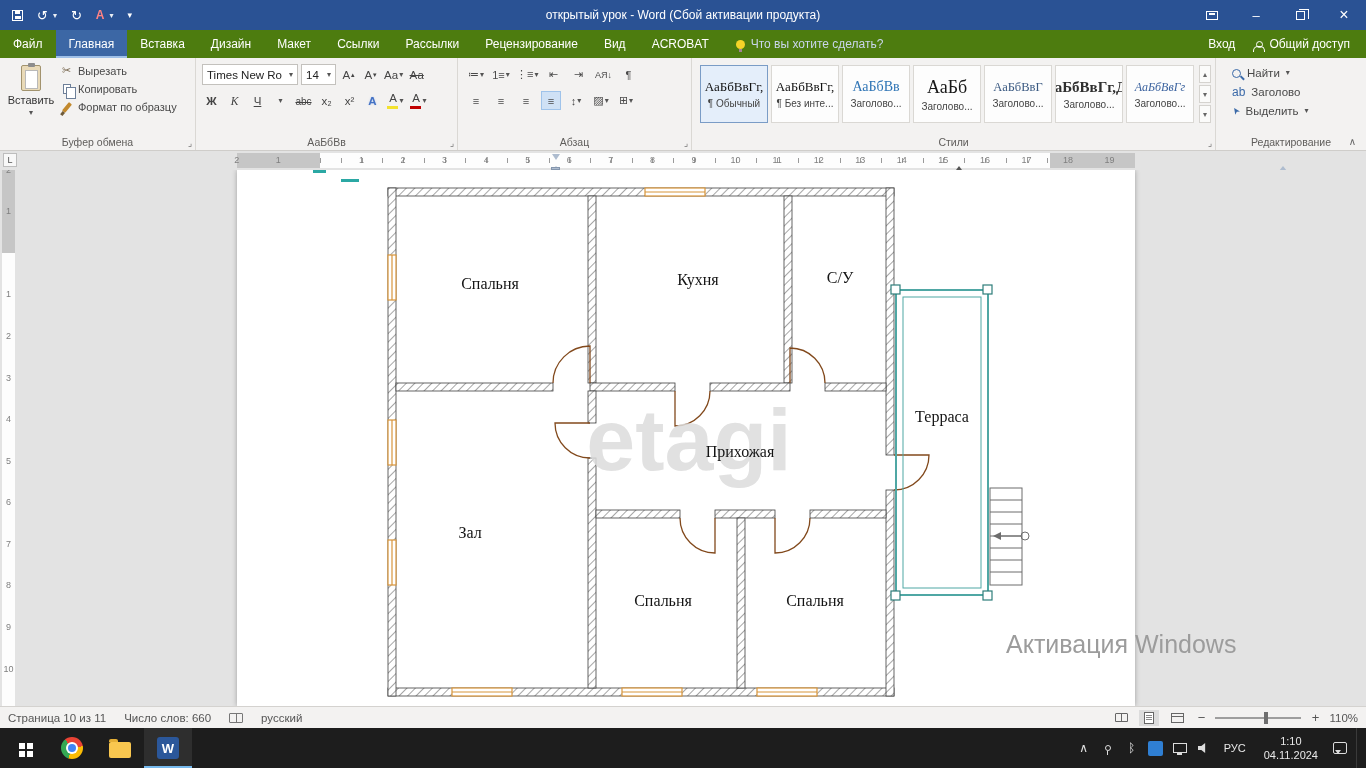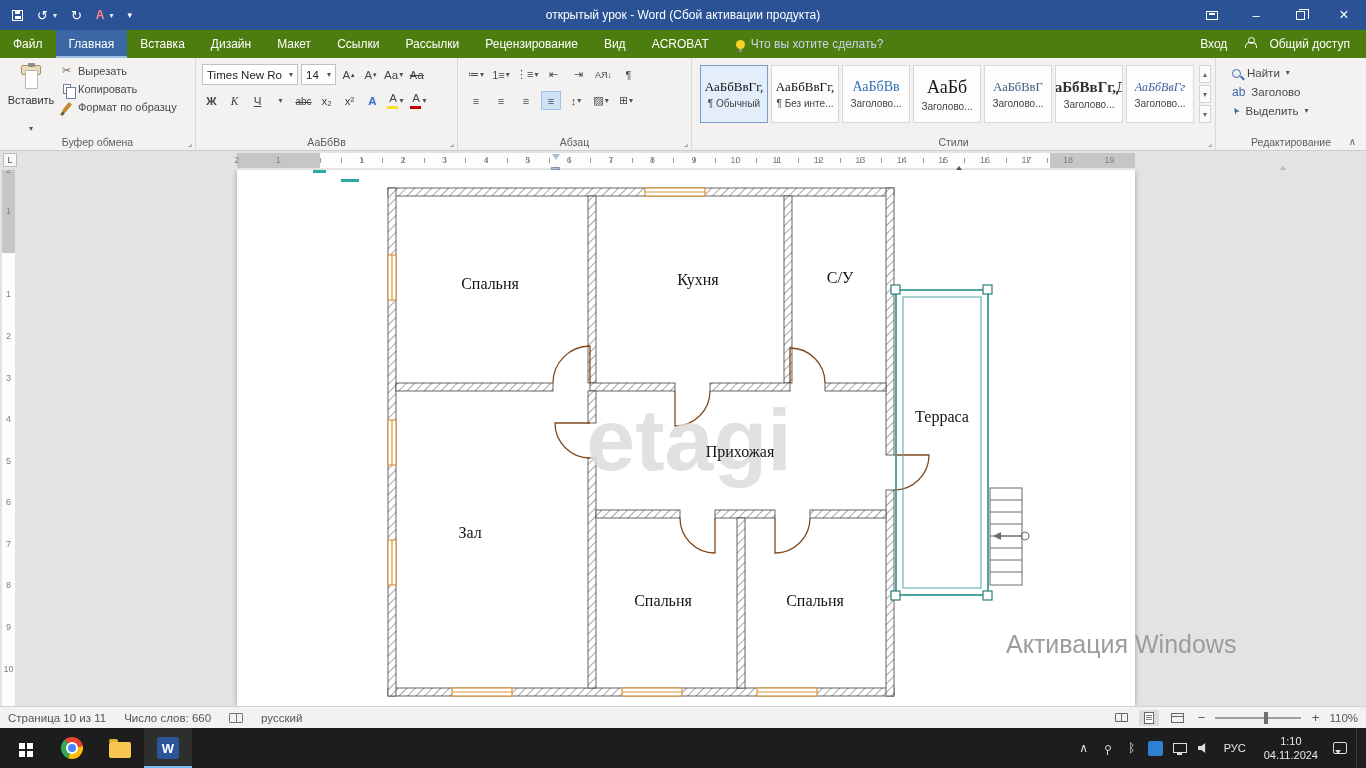--- a/index.html
+++ b/index.html
@@ -29,29 +29,29 @@
   .tabs{display:flex;align-items:stretch}
   .tab{display:flex;align-items:center;padding:0 13px;font-size:12px;cursor:default;white-space:nowrap}
   .tab.active{background:#3c67a5;box-shadow:inset 0 -2px 0 #9fc0e8}
   .tellme{display:flex;align-items:center;gap:6px;margin-left:14px;color:#c9d6ec;font-size:12px}
   .bulb{width:9px;height:9px;border-radius:50%;background:#f5d328;display:inline-block;position:relative}
   .bulb::after{content:"";position:absolute;left:3px;bottom:-3px;width:3px;height:3px;background:#d8e;opacity:.6}
   .tabrow-right{margin-left:auto;display:flex;align-items:center;gap:18px;padding-right:16px;font-size:12px}
   .person-ico{width:10px;height:10px;position:relative;display:inline-block}
   .person-ico::before{content:"";position:absolute;left:2.5px;top:0;width:5px;height:5px;border-radius:50%;border:1px solid #fff}
   .person-ico::after{content:"";position:absolute;left:0;bottom:-1px;width:10px;height:5px;border:1px solid #fff;border-bottom:none;border-radius:5px 5px 0 0}
-  .share-wrap{display:flex;align-items:flex-start;gap:14px}
+  .share-wrap{display:flex;align-items:flex-end;gap:6px}
 
   
   .ribbon{position:absolute;left:0;top:58px;width:100%;height:93px;background:#f3f2f1;border-bottom:1px solid #cfcdca;display:flex}
   .rgroup{position:relative;height:100%;border-right:1px solid #dad8d4;padding:3px 4px 16px 4px;flex:0 0 auto}
   .glabel{position:absolute;left:0;right:0;bottom:2px;text-align:center;font-size:10.5px;color:#5f5d5b;white-space:nowrap}
   .launcher{position:absolute;right:3px;bottom:2px;font-size:9px;color:#777}
   .g-clip{width:196px}
-  .paste-btn{position:absolute;left:6px;top:4px;width:50px;height:72px;display:flex;flex-direction:column;align-items:center;gap:19px;border:1px solid transparent}
+  .paste-btn{position:absolute;left:6px;top:4px;width:50px;height:72px;display:flex;flex-direction:column;align-items:center;gap:3px;border:1px solid transparent}
   .clipb{width:20px;height:26px;background:#e9dab8;border:1px solid #a2936e;border-radius:2px;position:relative;margin-top:2px}
   .clipb::before{content:"";position:absolute;left:3px;top:4px;width:11px;height:17px;background:#fff;border:1px solid #b9b9b9}
   .clipb::after{content:"";position:absolute;left:5.5px;top:-3px;width:7px;height:4px;background:#8d8d8d;border-radius:1px}
   .paste-btn .lbl{font-size:11px;color:#333}
   .dd{font-size:8px;color:#555;line-height:1}
   .clip-small{position:absolute;left:60px;top:6px;display:flex;flex-direction:column;gap:6px}
   .sbtn{display:flex;align-items:center;gap:5px;font-size:11px;color:#494949;white-space:nowrap}
   .sicon{width:13px;display:inline-flex;justify-content:center;color:#7a6a52;font-size:11px}
   .icon-copy{width:8px;height:10px;border:1px solid #6d7f98;background:#fff;position:relative}
   .icon-copy::after{content:"";position:absolute;left:2px;top:2px;width:8px;height:10px;border:1px solid #6d7f98;background:#fff}

